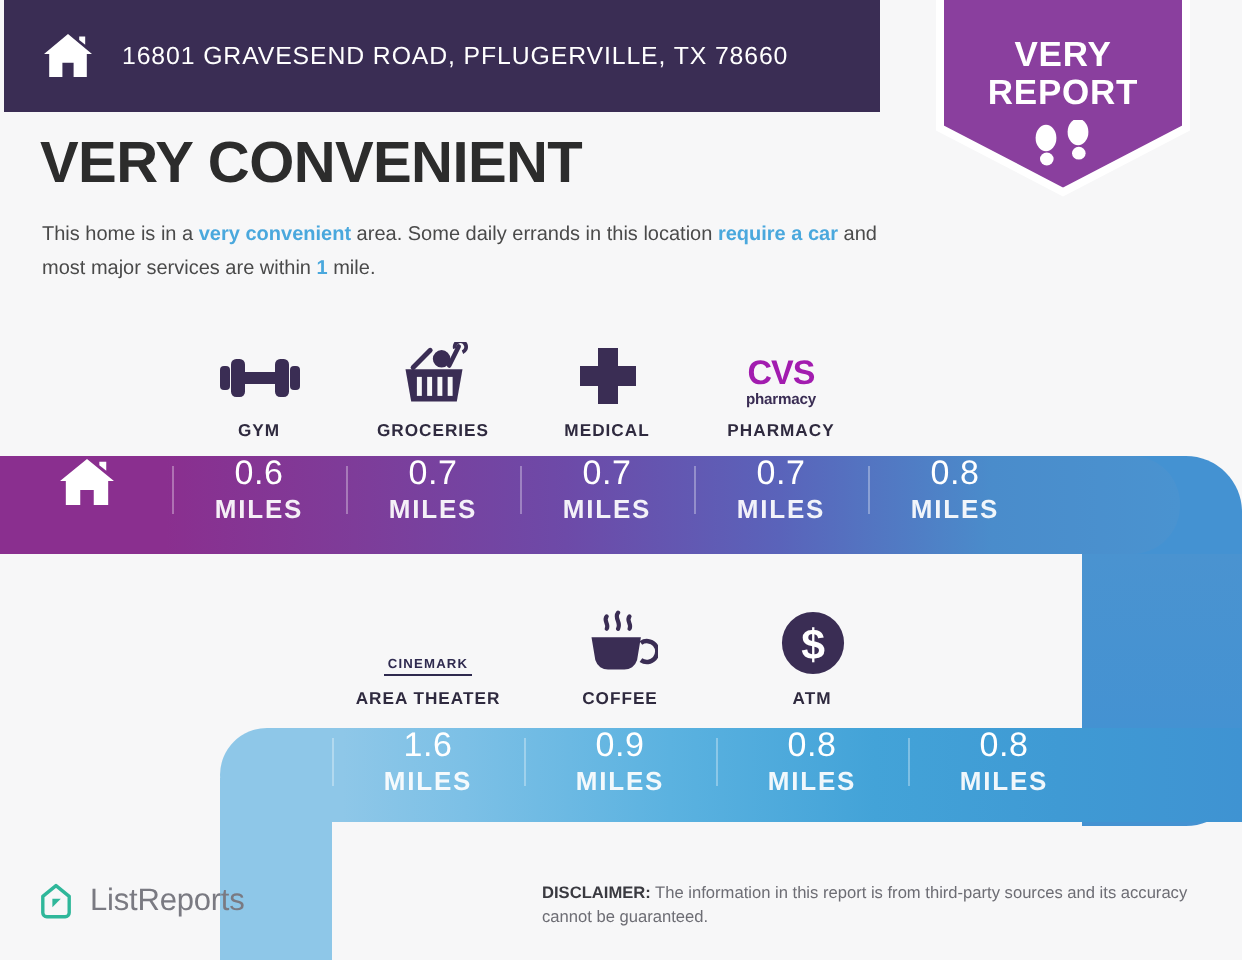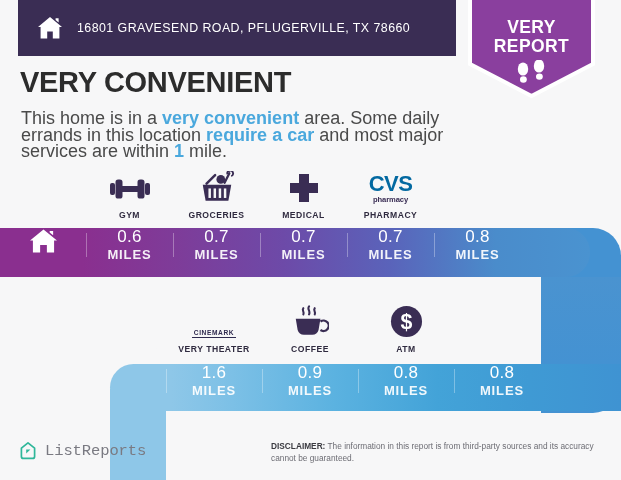--- a/index.html
+++ b/index.html
@@ -6,21 +6,21 @@
   body{
     width:621px;height:480px;overflow:hidden;
     background:#f7f7f8;
     font-family:"Liberation Sans","DejaVu Sans",sans-serif;
     position:relative;
   }
   #page{position:absolute;inset:0;width:621px;height:480px;overflow:hidden;background:#f7f7f8;}
 
   
   .addressbar{
-    position:absolute;left:18px;top:0;width:438px;height:56px;
+    position:absolute;left:2px;top:0;width:438px;height:56px;
     background:#3a2d54;display:flex;align-items:center;
   }
   .addressbar .home-ic{margin-left:19px;width:26px;height:24px;flex:none;}
   .address-txt{
     margin-left:14px;color:#ffffff;font-size:12.4px;letter-spacing:.45px;
     font-weight:400;white-space:nowrap;
   }
 
   
   .badge{
@@ -33,21 +33,21 @@
   }
   .badge-feet{position:absolute;left:48px;top:78px;width:36px;height:26px;}
 
   
   .headline{
     position:absolute;left:20px;top:66px;
     font-size:29px;font-weight:700;color:#2c2c2c;letter-spacing:-.3px;
   }
   .subtext{
     position:absolute;left:21px;top:110px;width:430px;
-    font-size:18px;line-height:16.5px;color:#4a4a4a;
+    font-size:10px;line-height:16.5px;color:#4a4a4a;
   }
   .hl{color:#4aa8dd;font-weight:700;}
 
   
   .ribbon{position:absolute;left:0;top:228px;width:621px;height:252px;}
 
   .bar{position:absolute;display:flex;align-items:flex-start;overflow:hidden;}
   .bar1{
     left:0;top:0;width:590px;height:49px;
     border-radius:0 24px 24px 0;
@@ -104,29 +104,29 @@
   .icell{width:87px;display:flex;flex-direction:column;align-items:center;}
   .icell2{width:96px;}
   .iglyph{height:36px;display:flex;align-items:flex-end;justify-content:center;}
   .ilabel{
     margin-top:6px;font-size:8.6px;font-weight:700;color:#2f2a3f;letter-spacing:.5px;
     white-space:nowrap;
   }
 
   
   .cvs{display:flex;flex-direction:column;align-items:center;line-height:1;}
-  .cvs .c1{font-size:22px;font-weight:700;color:#0369a1;letter-spacing:-.5px;}
+  .cvs .c1{font-size:17px;font-weight:700;color:#a21caf;letter-spacing:-.5px;}
   .cvs .c2{font-size:7.6px;font-weight:700;color:#3a2d54;letter-spacing:-.1px;margin-top:1px;}
   .cine{display:flex;flex-direction:column;align-items:center;}
   .cine .c1{font-size:6.6px;font-weight:700;color:#2f2a4f;letter-spacing:.6px;}
   .cine .bar-u{width:44px;height:1.4px;background:#2f2a4f;margin-top:1px;}
 
   
   .logo{position:absolute;left:18px;top:441px;display:flex;align-items:center;}
-  .logo-txt{margin-left:7px;font-size:15.5px;color:#7a7a82;letter-spacing:-.1px;font-family:Liberation Mono, monospace;}
+  .logo-txt{margin-left:7px;font-size:15.5px;color:#7a7a82;letter-spacing:-.1px;}
   .disclaimer{
     position:absolute;left:271px;top:441px;width:330px;
     font-size:8.3px;line-height:11.6px;color:#6d6d74;
   }
   .disclaimer b{color:#3a3a40;}
 </style>
 </head>
 <body>
 
 <div id="page">
@@ -273,21 +273,21 @@
   </div>
 
   <div class="iconrow iconrow2">
     <div class="icell icell2">
       <div class="iglyph">
         <div class="cine">
           <span class="c1">CINEMARK</span>
           <span class="bar-u"></span>
         </div>
       </div>
-      <div class="ilabel">VERY THEATER</div>
+      <div class="ilabel">AREA THEATER</div>
     </div>
     <div class="icell icell2">
       <div class="iglyph">
         <svg viewBox="0 0 40 34" width="38" height="33">
           <path d="M13 3 c-2 2.5 1.5 4 0 6.5" stroke="#3a2d54" stroke-width="2.2" fill="none" stroke-linecap="round"></path>
           <path d="M19 1 c-2.4 3 1.8 4.8 0 8.5" stroke="#3a2d54" stroke-width="2.2" fill="none" stroke-linecap="round"></path>
           <path d="M25 3 c-2 2.5 1.5 4 0 6.5" stroke="#3a2d54" stroke-width="2.2" fill="none" stroke-linecap="round"></path>
           <path d="M5 14 L31 14 L29 26 a7 7 0 0 1-7 5 L14 31 a7 7 0 0 1-7-5 Z" fill="#3a2d54"></path>
           <path d="M31 17 a5.5 5.5 0 1 1 0 9" fill="none" stroke="#3a2d54" stroke-width="2.4"></path>
         </svg>

